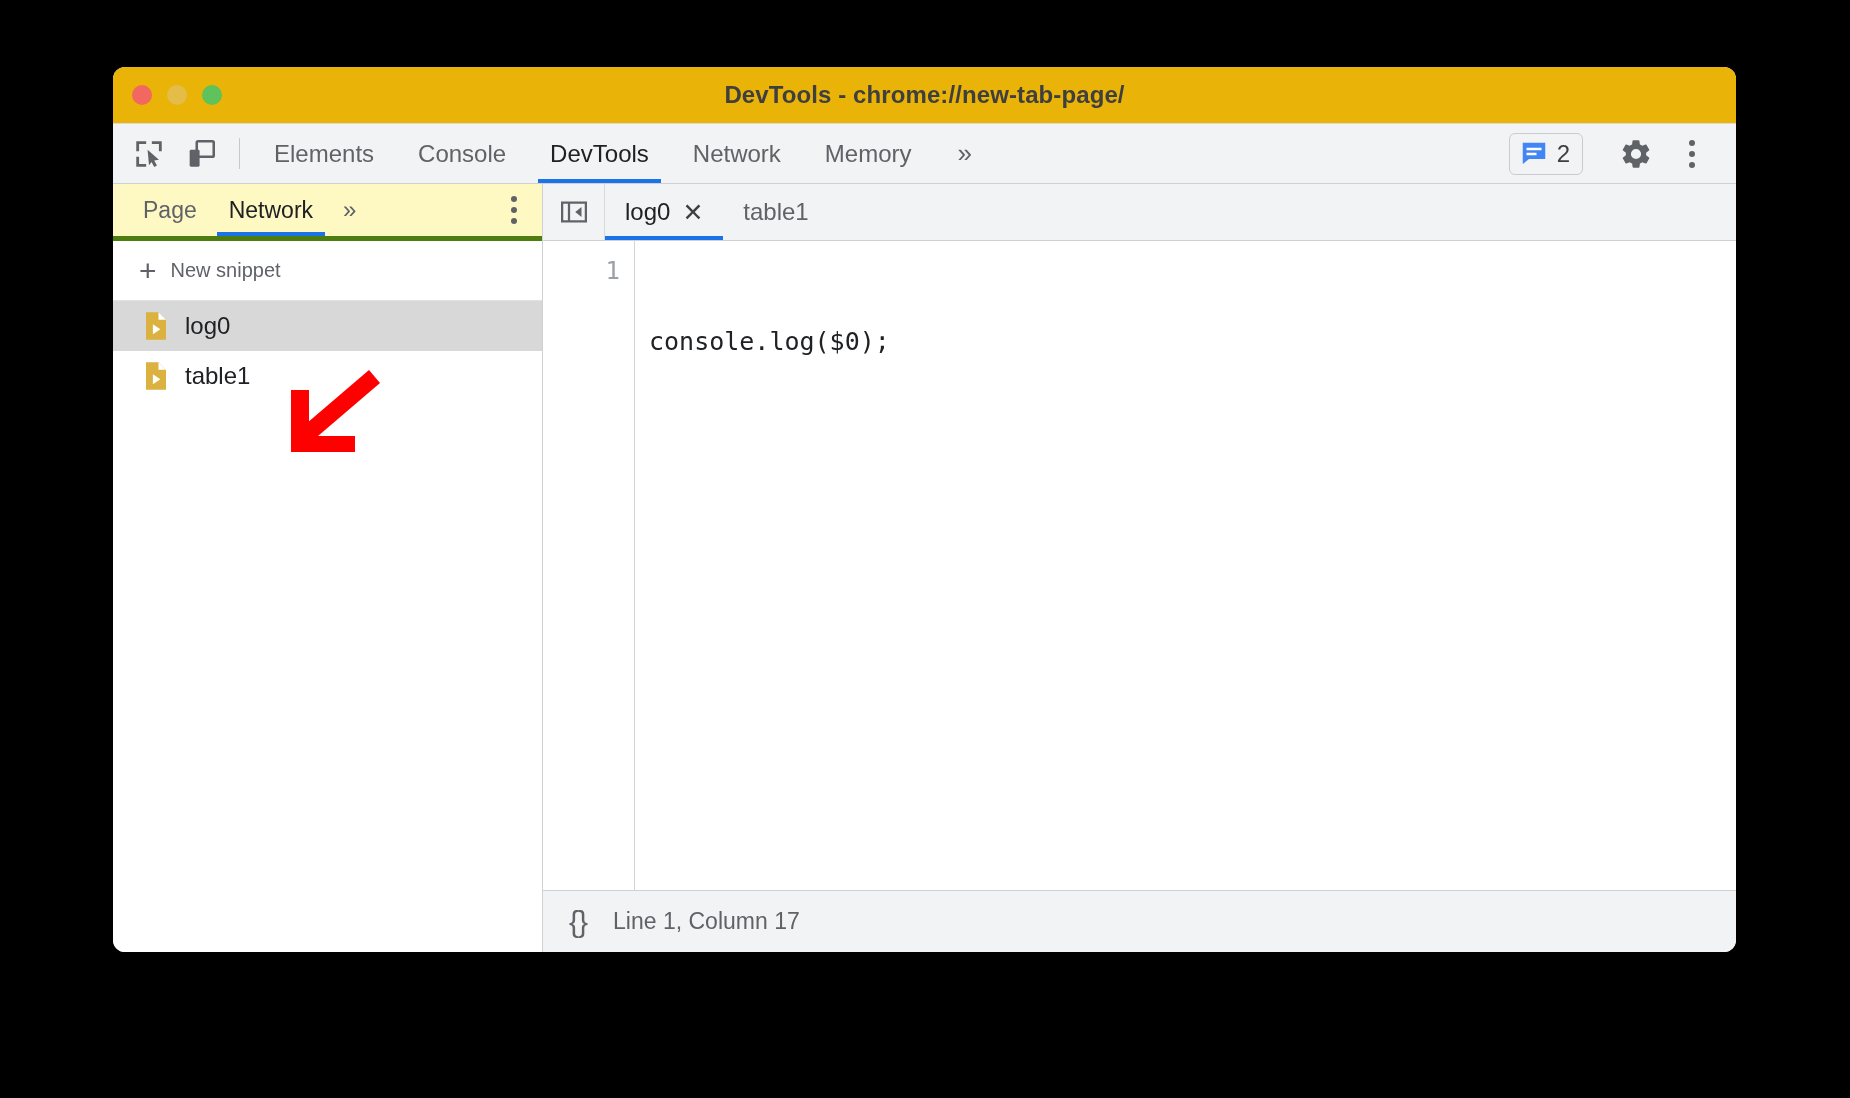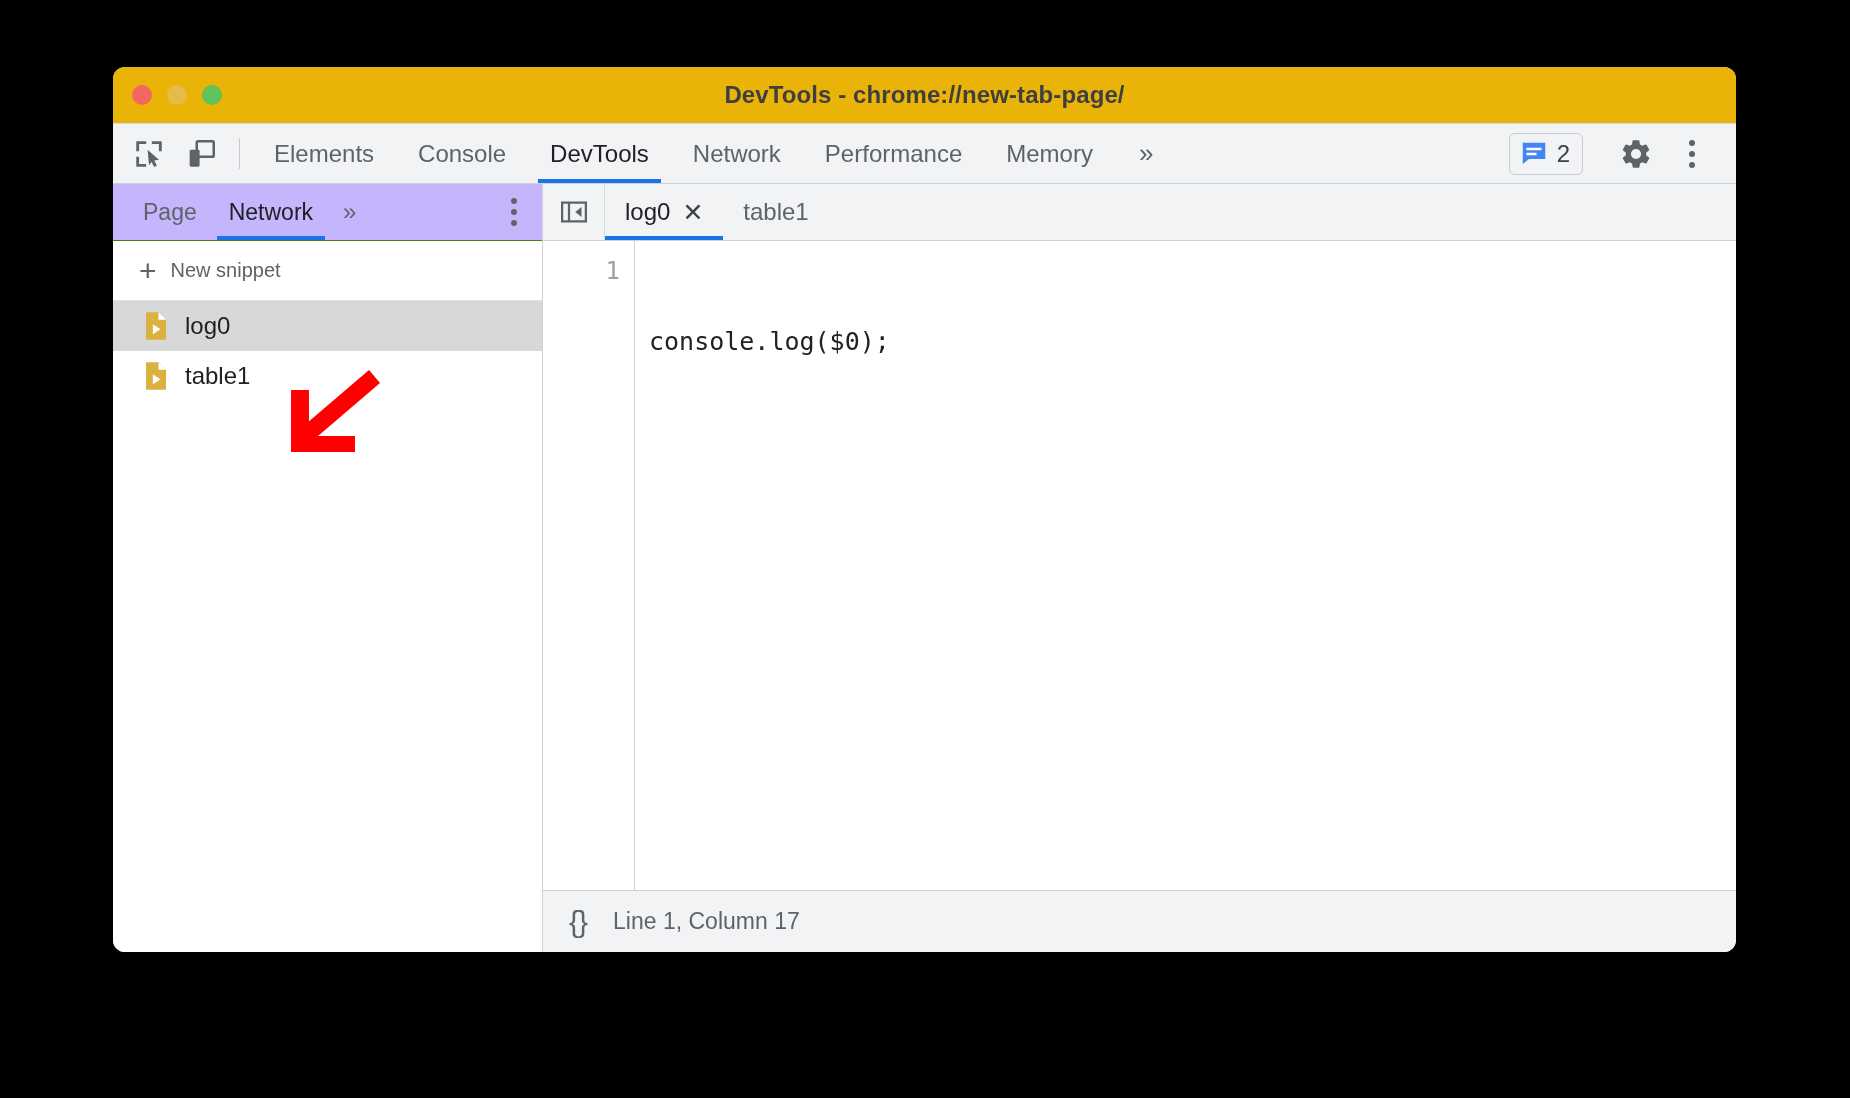--- a/index.html
+++ b/index.html
@@ -140,22 +140,22 @@
     flex: 0 0 430px;
     border-right: 1px solid #cfd2d4;
     display: flex;
     flex-direction: column;
     background: #ffffff;
     position: relative;
   }
   .nav-tabbar {
     height: 57px;
     flex: 0 0 57px;
-    background: #c4b5fd;
-    border-bottom: 1px solid #4d7c0f;
+    background: #fef9c3;
+    border-bottom: 5px solid #4d7c0f;
     display: flex;
     align-items: stretch;
     padding-left: 14px;
   }
   .nav-tab {
     position: relative;
     padding: 0 16px;
     display: flex;
     align-items: center;
     font-size: 23px;
@@ -361,23 +361,20 @@
       <div class="panel-tab">
         <span>Console</span>
       </div>
       <div class="panel-tab active">
         <span>DevTools</span>
       </div>
       <div class="panel-tab">
         <span>Network</span>
       </div>
       <div class="panel-tab">
-        <span>Performance</span>
-      </div>
-      <div class="panel-tab">
         <span>Memory</span>
       </div>
     </div>
 
     <div class="overflow-chevrons">
       <span>»</span>
     </div>
 
     <div class="toolbar-right">
       <div class="msg-badge">

